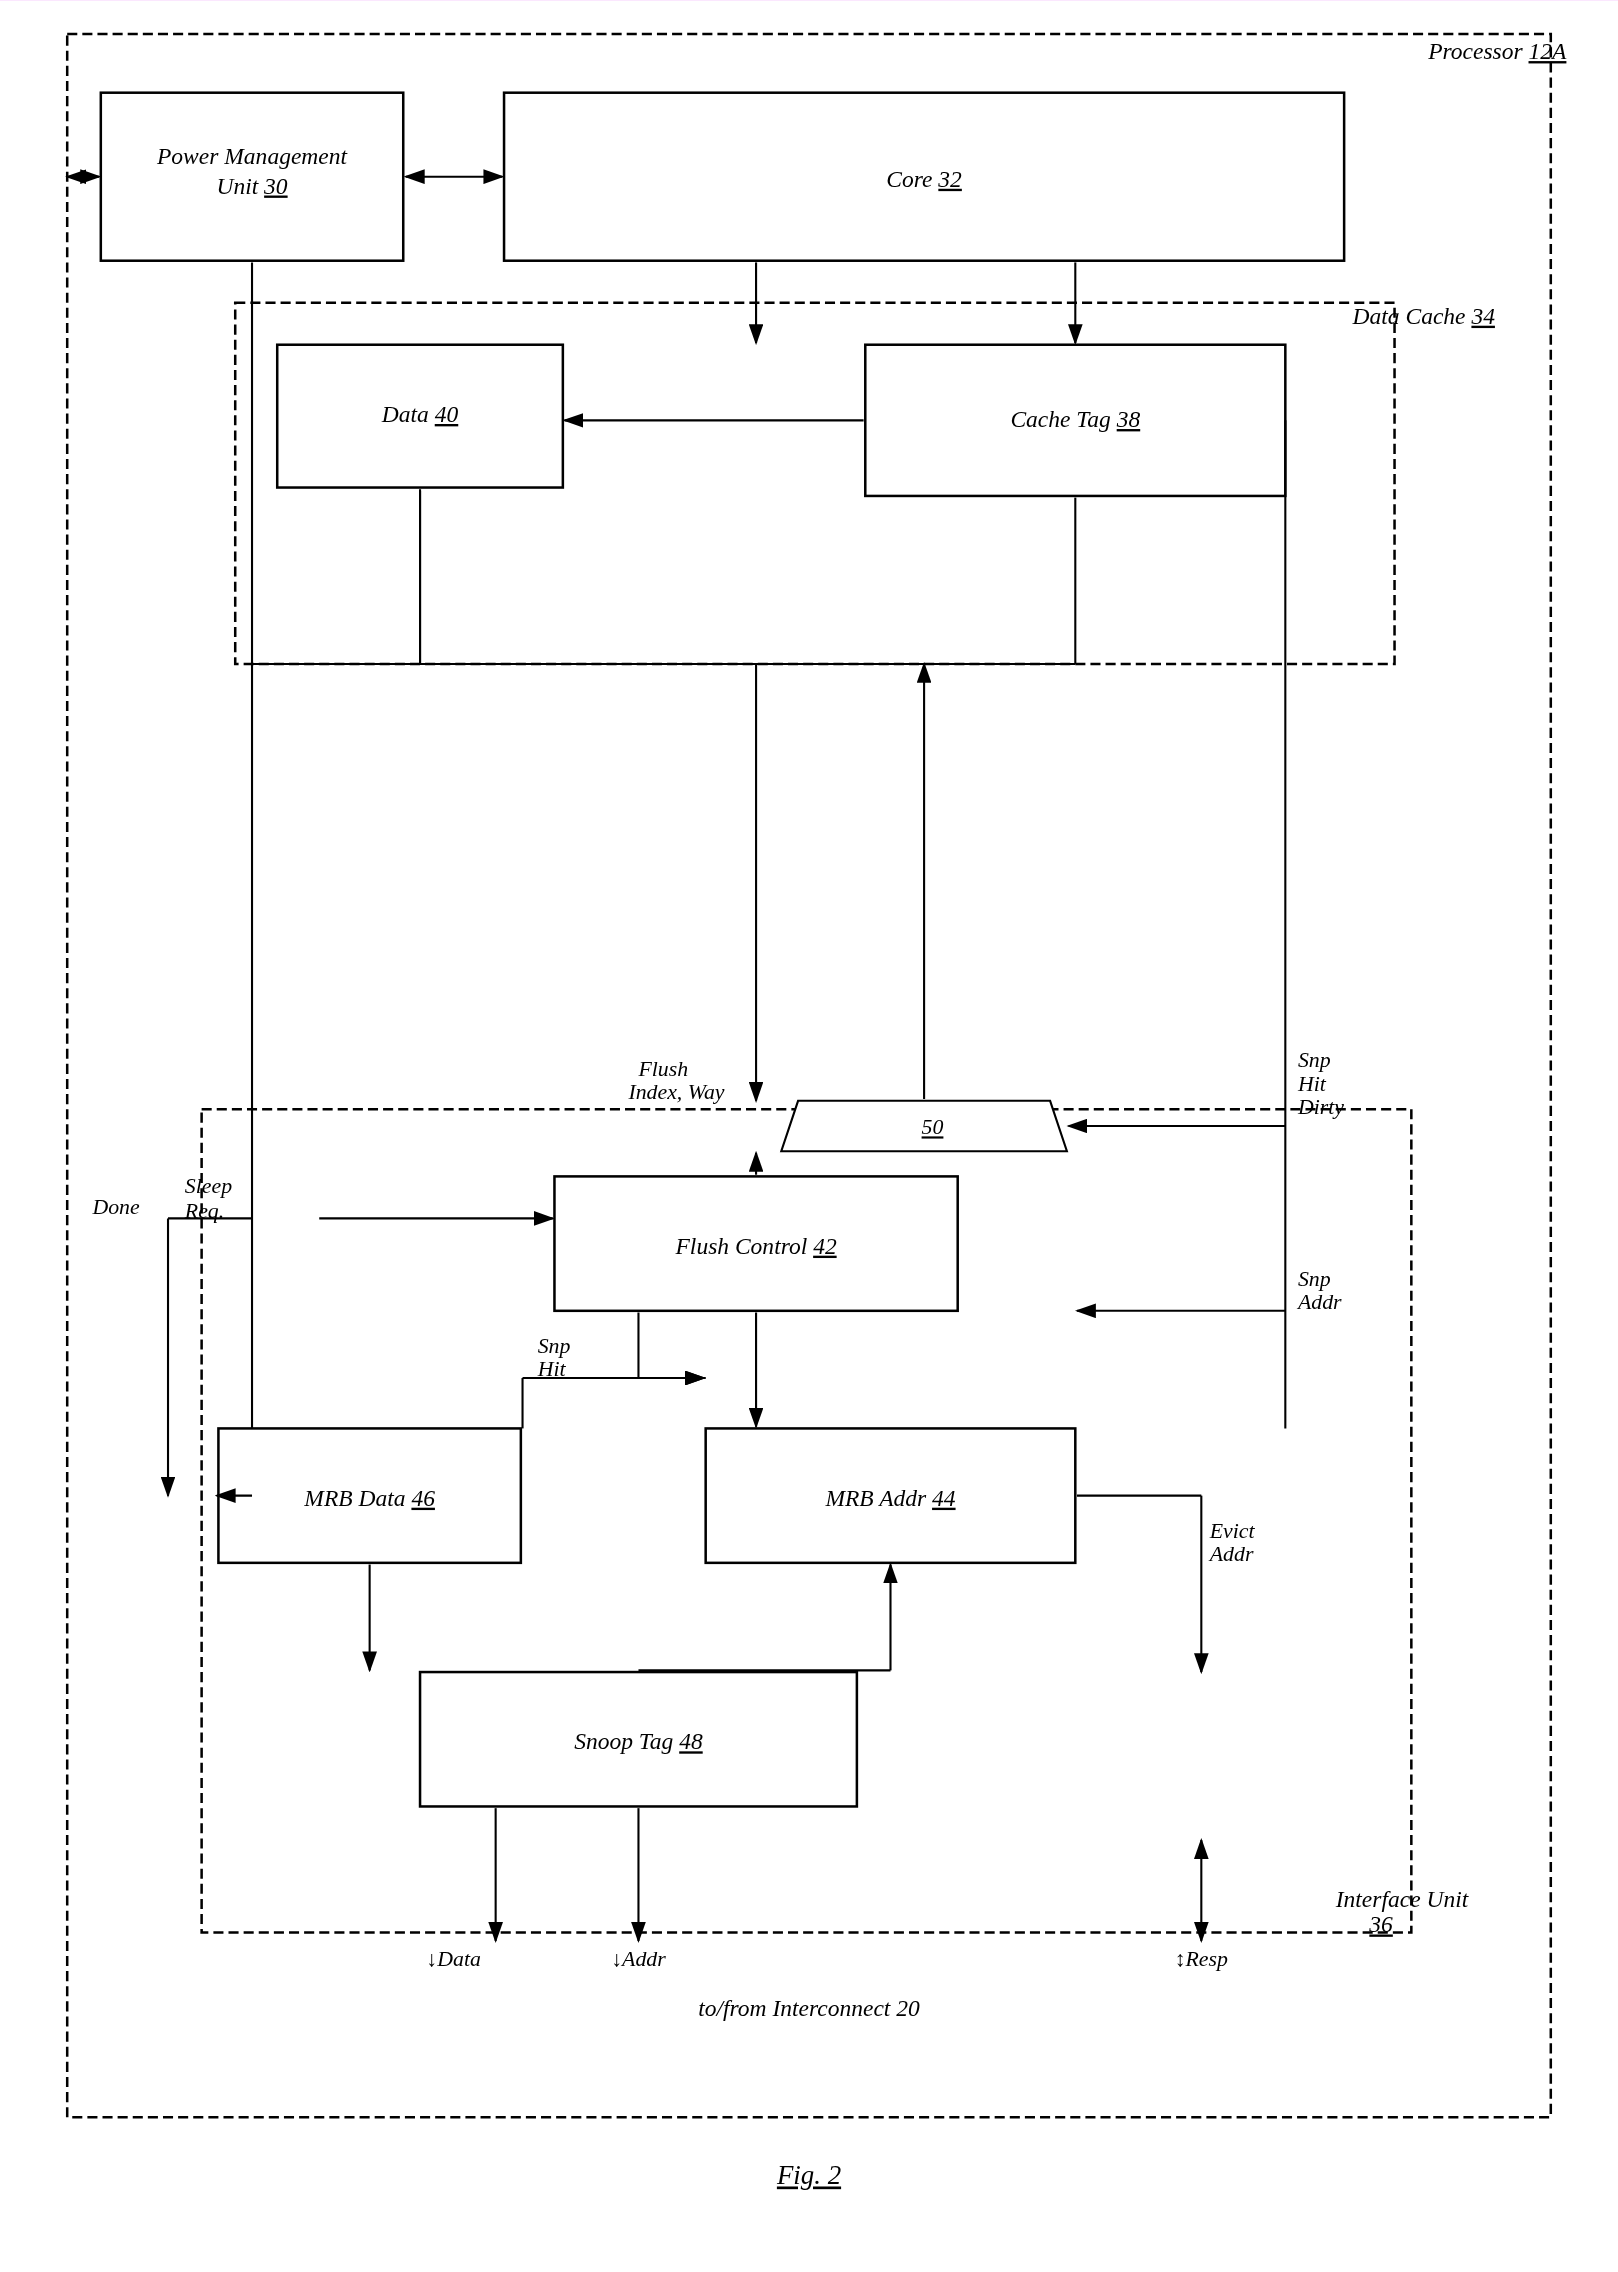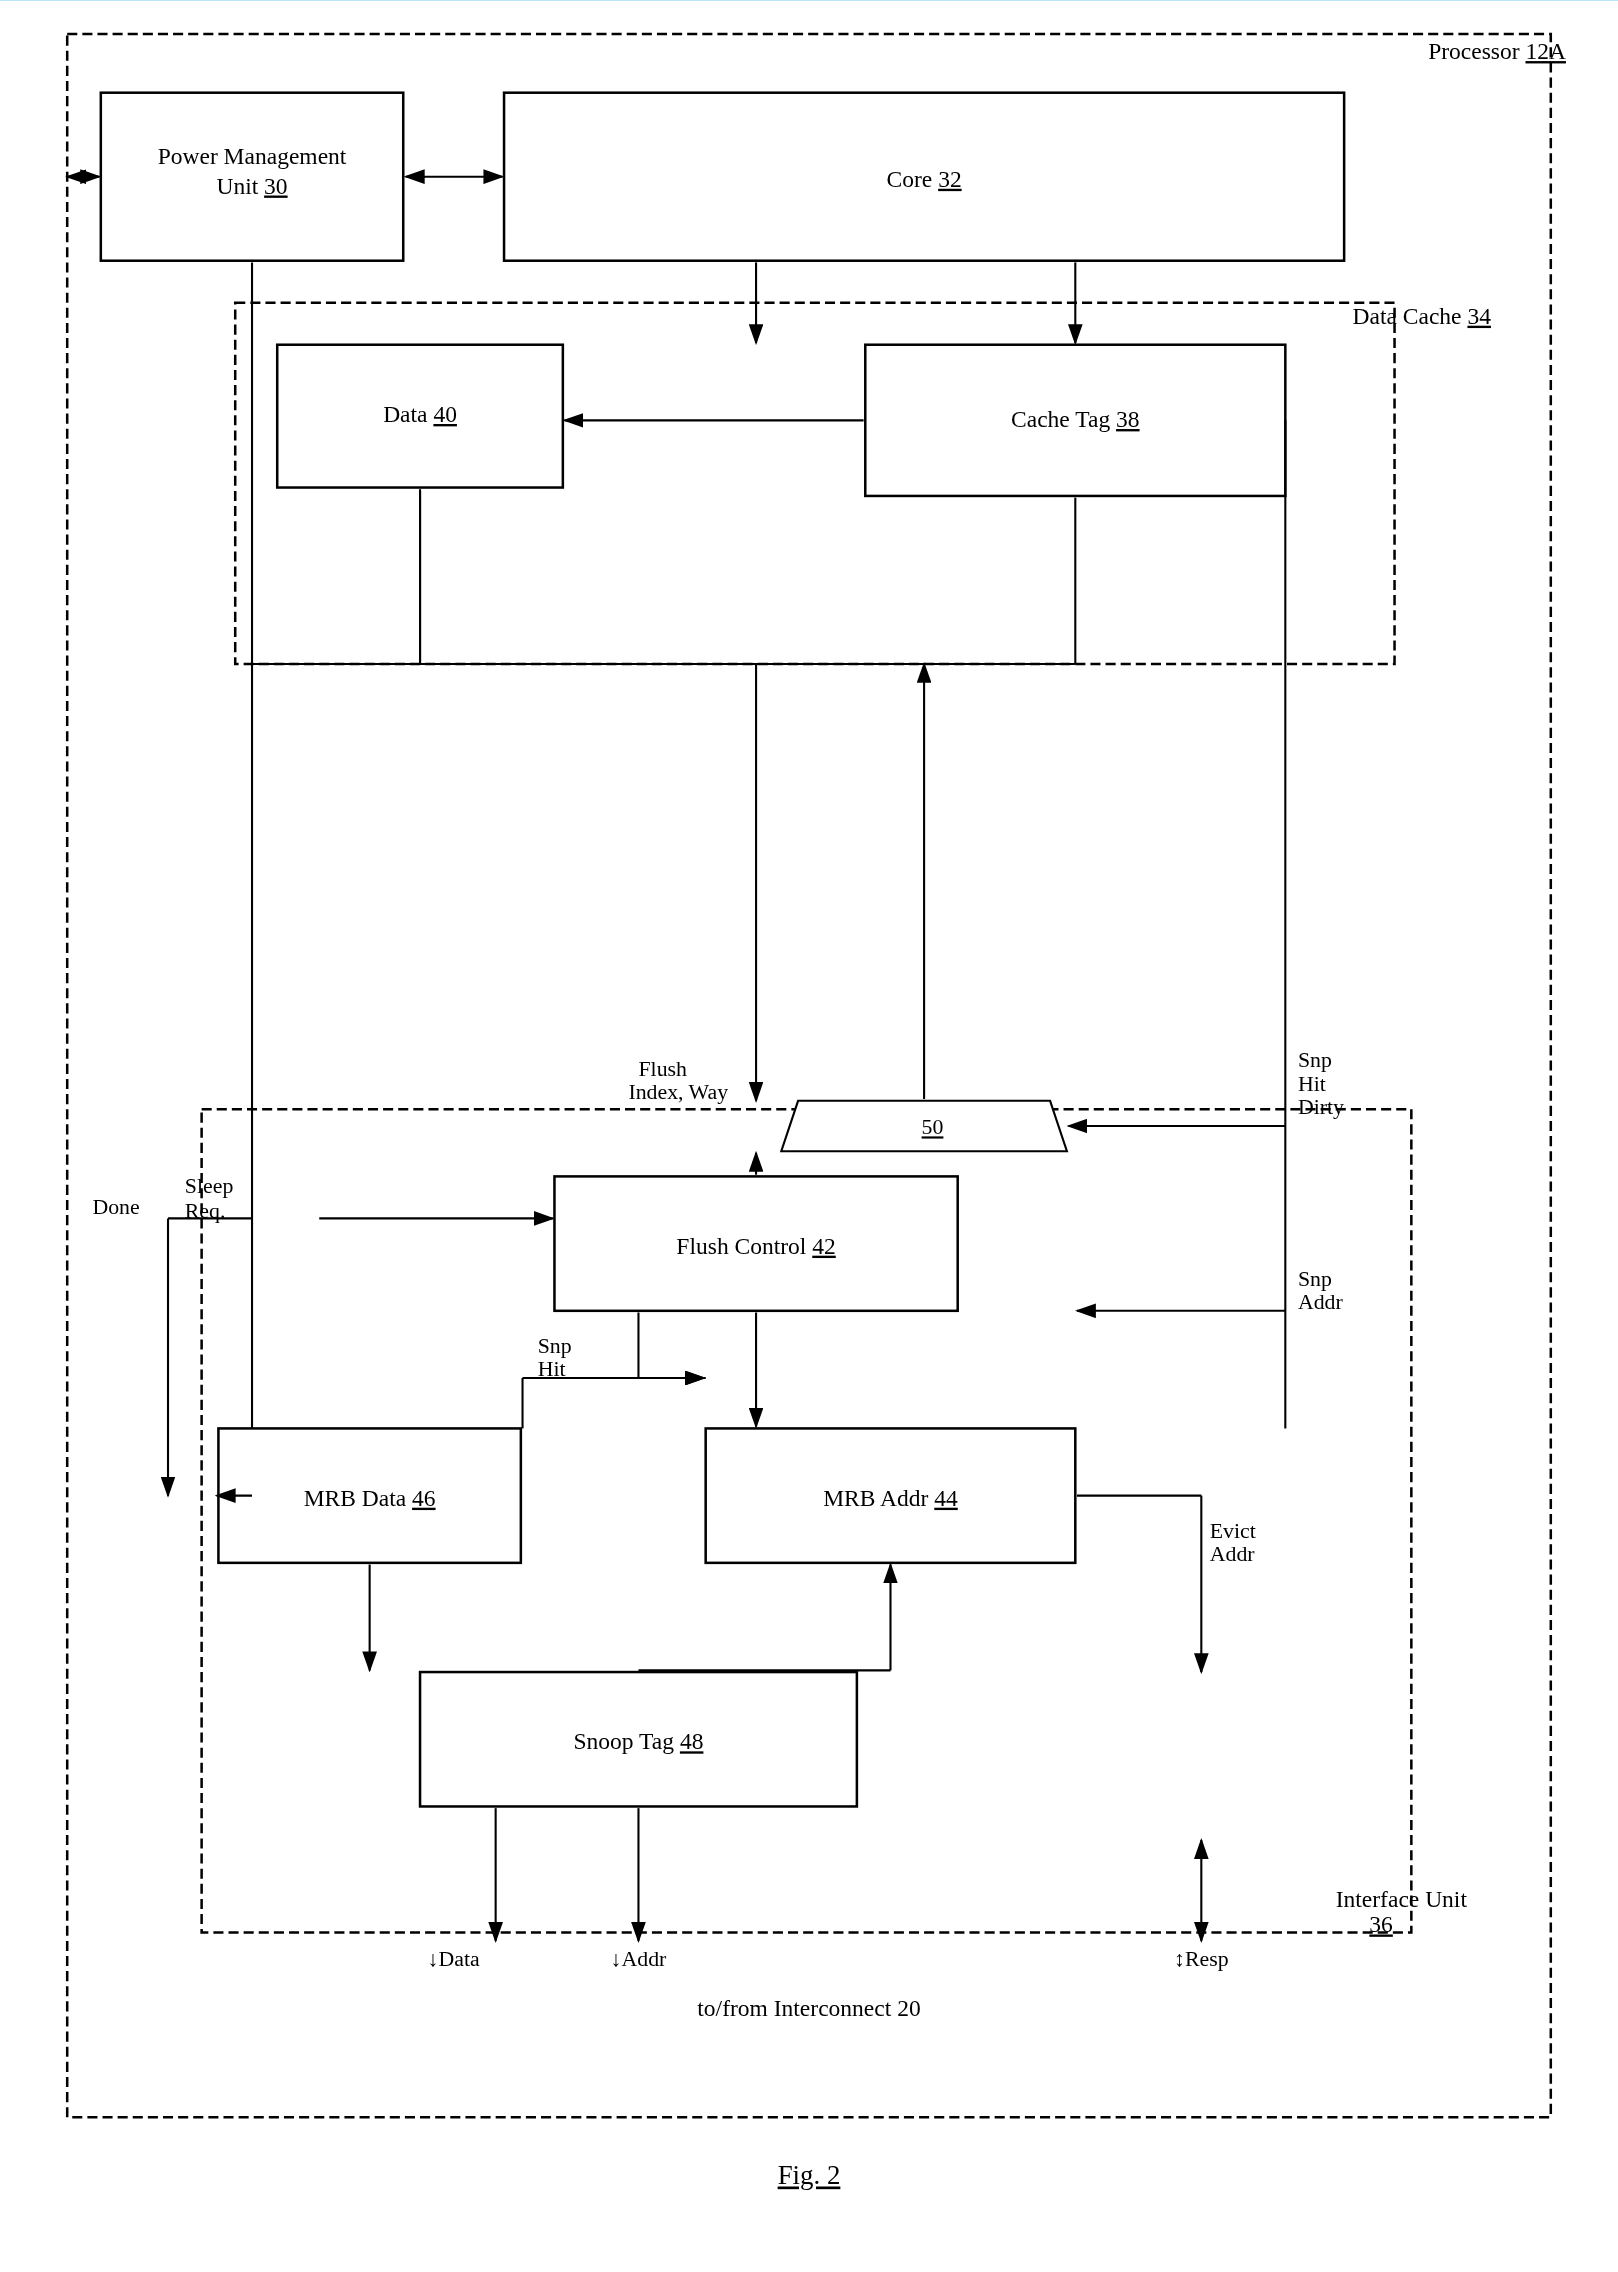--- a/index.html
+++ b/index.html
@@ -378,21 +378,21 @@
   <div class="label" style="bottom:227px; left:1109px; font-size:22px;">↕Resp</div>
 
   <div style="position:absolute; bottom:25px; left:50%; transform:translateX(-50%); font-size:27px; text-align:center;">
     <span style="text-decoration:underline;">Fig. 2</span>
   </div>
 
   <div style="position:absolute; bottom:67px; left:50%; transform:translateX(-50%); font-size:23.5px; white-space:nowrap;">to/from Interconnect 20</div>
 
 </div>
 
-<div style="position:absolute; top:0; left:0; width:1618px; height:2273px; background:#0ea5e9;">
+<div style="position:absolute; top:0; left:0; width:1618px; height:2273px; background:#f0abfc;font-style:italic;">
 
   <svg width="1618" height="2273" style="position:absolute;top:0;left:0;" viewBox="0 0 1926 2705">
     <defs>
       <marker id="arr" markerWidth="10" markerHeight="7" refX="9" refY="3.5" orient="auto">
         <polygon points="0 0, 10 3.5, 0 7" fill="#000"></polygon>
       </marker>
       <marker id="arr-start" markerWidth="10" markerHeight="7" refX="1" refY="3.5" orient="auto">
         <polygon points="10 0, 0 3.5, 10 7" fill="#000"></polygon>
       </marker>
       <style>

